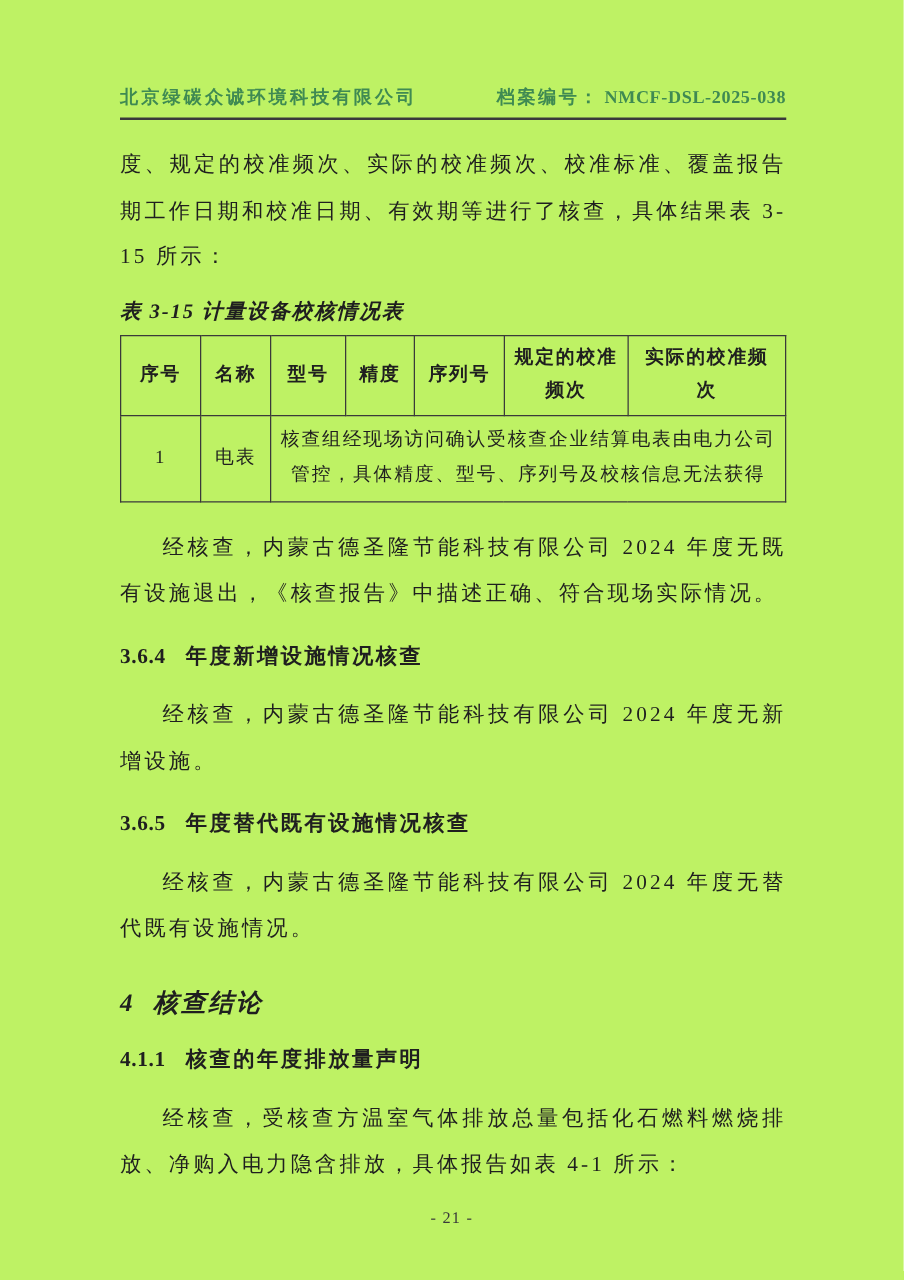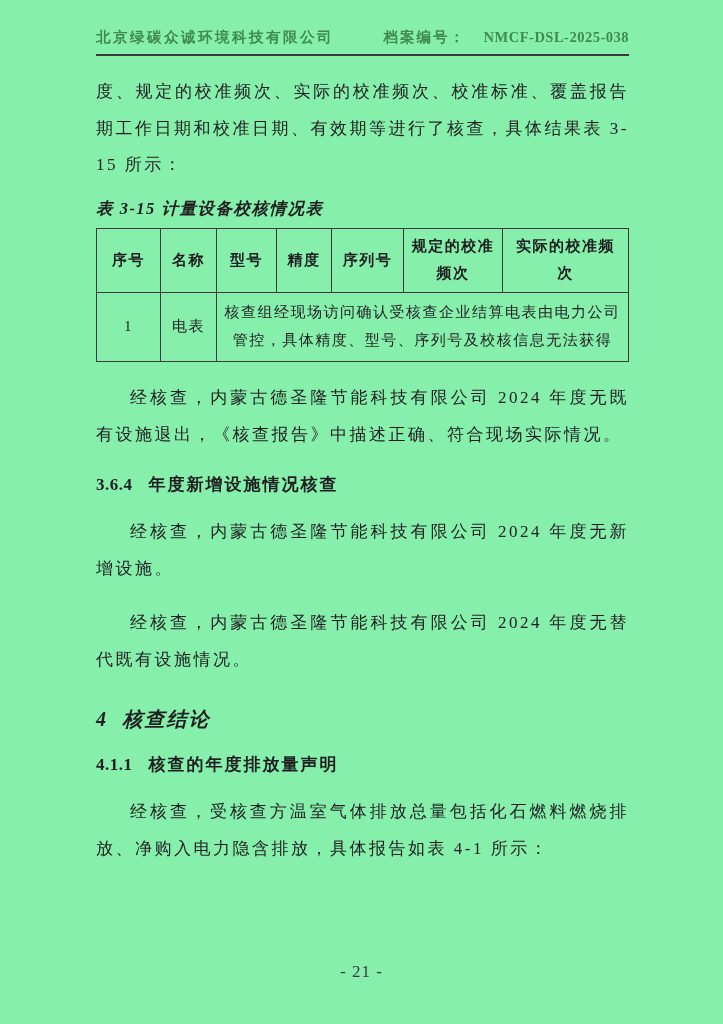--- a/index.html
+++ b/index.html
@@ -11,22 +11,22 @@
     width: 723px;
     height: 1024px;
     overflow: hidden;
     font-family: "Liberation Serif", "DejaVu Serif", serif;
     color: #1f1f1f;
   }
   .page {
     box-sizing: border-box;
     width: 723px;
     height: 1024px;
-    padding: 28px 94px 0 96px;
-    background: #86efac;
+    padding: 68px 94px 0 96px;
+    background: #bef264;
     position: relative;
   }
   
   .doc-header {
     display: flex;
     justify-content: space-between;
     align-items: baseline;
     border-bottom: 2px solid #3a3a3a;
     padding-bottom: 7px;
   }
@@ -34,21 +34,21 @@
     color: #3f8a52;
     font-weight: bold;
     font-size: 14.5px;
     letter-spacing: 2.5px;
   }
   .archive {
     color: #3f8a52;
     font-weight: bold;
     font-size: 14.5px;
   }
-  .archive .label { letter-spacing: 2px; margin-right: 14px; }
+  .archive .label { letter-spacing: 2px; }
   .archive .number { letter-spacing: 0.5px; }
   
   .para {
     font-size: 17px;
     line-height: 2.15;
     letter-spacing: 2.5px;
     text-align: justify;
     margin: 18px 0 0 0;
   }
   .indent { text-indent: 2em; }
@@ -90,21 +90,21 @@
   .sec-h .num { margin-right: 16px; letter-spacing: 0.5px; }
   .h-ch4   { font-size: 20px; margin-top: 28px; font-style: italic; }
   .h-41    { font-size: 18px; margin-top: 24px; }
   
   .footer {
     position: absolute;
     bottom: 42px;
     left: 0;
     width: 723px;
     text-align: center;
-    font-size: 17px;
+    font-size: 13px;
     letter-spacing: 1px;
     color: #3a3a3a;
   }
 </style>
 </head>
 <body>
 
 <div class="page">
 
   <div class="doc-header">
@@ -146,20 +146,23 @@
   </tbody>
     </table>
 
   <p class="para indent">经核查，内蒙古德圣隆节能科技有限公司 2024 年度无既有设施退出，《核查报告》中描述正确、符合现场实际情况。</p>
 
   <div class="sec-h">
     <span class="num">3.6.4</span><span>年度新增设施情况核查</span>
   </div>
   <p class="para indent">经核查，内蒙古德圣隆节能科技有限公司 2024 年度无新增设施。</p>
 
+  <div class="sec-h">
+    <span class="num">3.6.5</span><span>年度替代既有设施情况核查</span>
+  </div>
   <p class="para indent">经核查，内蒙古德圣隆节能科技有限公司 2024 年度无替代既有设施情况。</p>
 
   <div class="sec-h h-ch4">
     <span class="num">4</span><span>核查结论</span>
   </div>
 
 
   <div class="sec-h">
     <span class="num">4.1.1</span><span>核查的年度排放量声明</span>
   </div>

